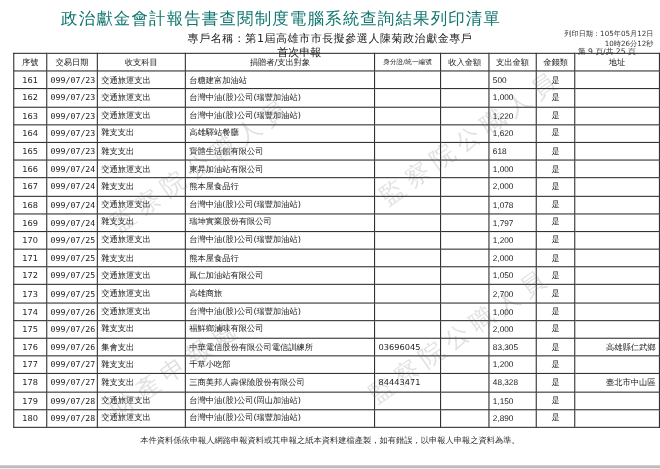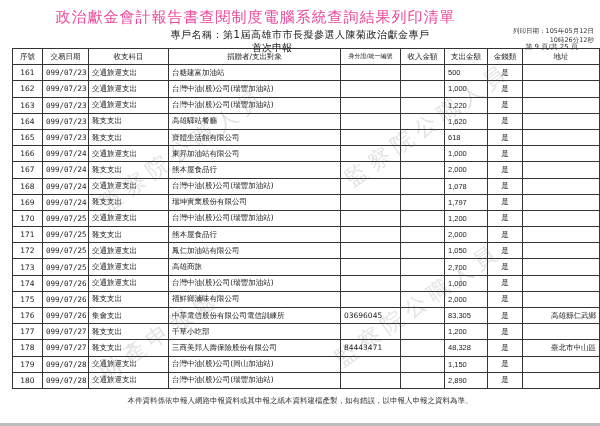--- a/index.html
+++ b/index.html
@@ -1,19 +1,19 @@
 <!DOCTYPE html>
 <html><head>
 <meta charset="utf-8">
 <style>
   html, body { margin:0; padding:0; background:#ffffff; }
   body { width:600px; height:426px; position:relative; overflow:hidden;
          font-family:"DejaVu Sans", sans-serif; color:#1a1a1a; }
   .title { position:absolute; top:8px; left:0; width:511px; text-align:center;
-           font-family:"DejaVu Serif", serif; font-size:15px; letter-spacing:1px; color:#ec4899; }
+           font-family:"DejaVu Serif", serif; font-size:15px; letter-spacing:1px; color:#0f766e; }
   .subtitle { position:absolute; top:28px; left:0; width:600px; text-align:center;
               font-size:10px; letter-spacing:0.5px; color:#222; }
   .report-type { position:absolute; top:41px; left:0; width:544px; text-align:center;
                  font-size:10px; color:#222; }
   .print-date { position:absolute; top:27px; right:6px; font-size:6.5px; color:#333; text-align:right; line-height:9px; }
   .page-info { position:absolute; top:42px; right:22px; font-size:7px; color:#333; }
   table.report { position:absolute; top:48px; left:12px; width:587px; border-collapse:collapse;
                  table-layout:fixed; border:1.5px solid #222; }
   table.report th, table.report td { border:1px solid #333; height:15.2px; padding:0 3px;
                  font-size:7.5px; white-space:nowrap; overflow:hidden; }

